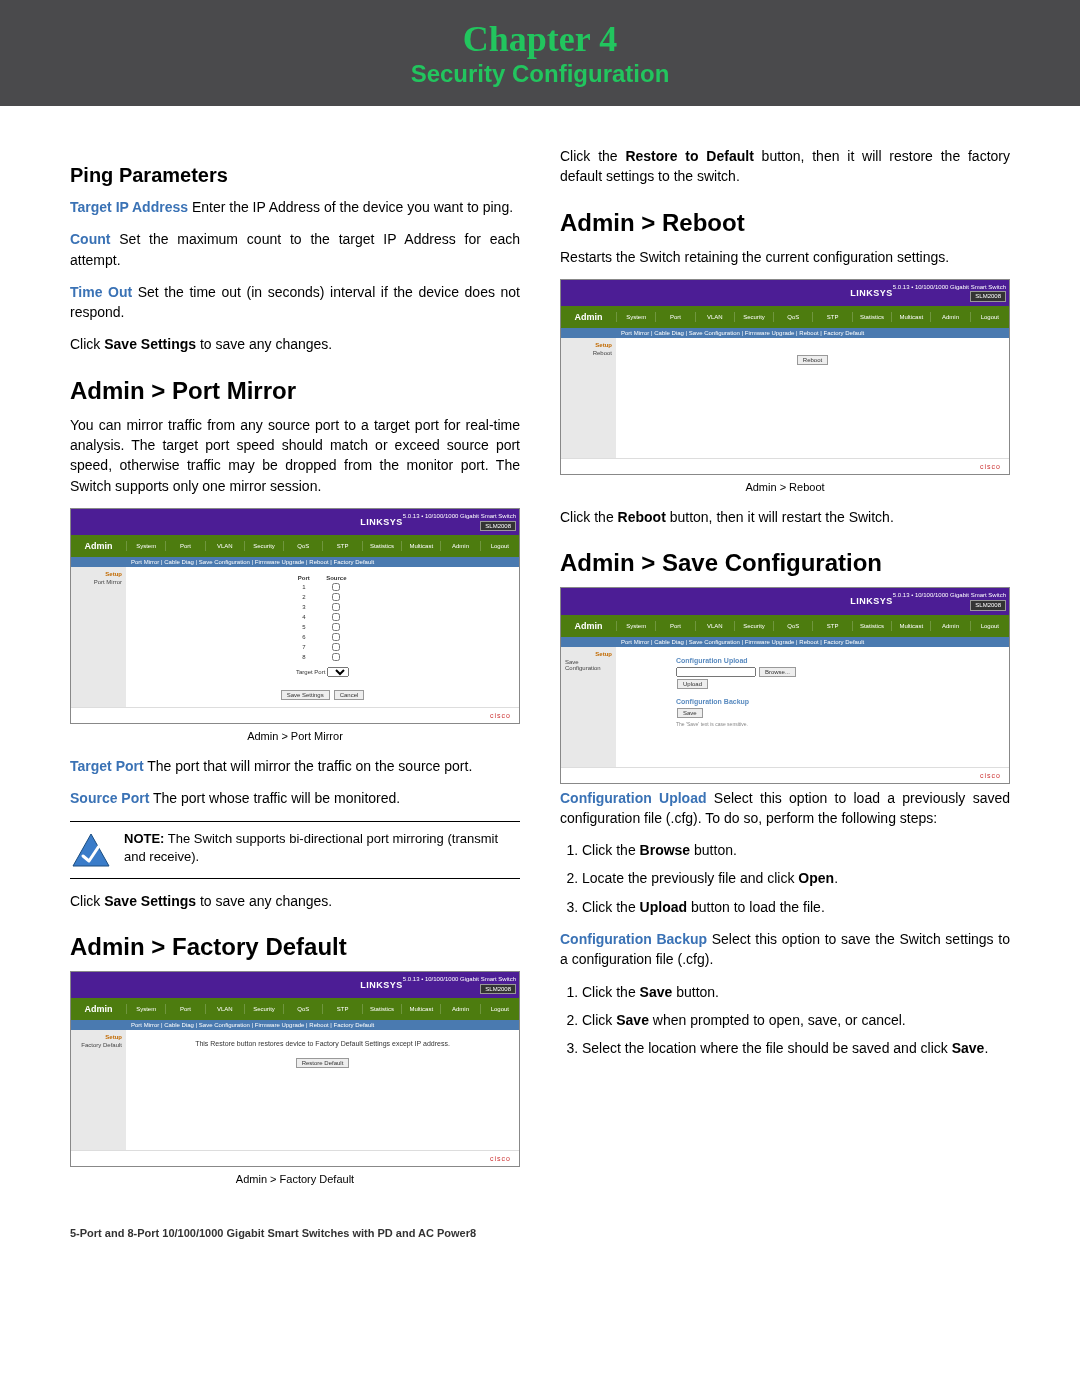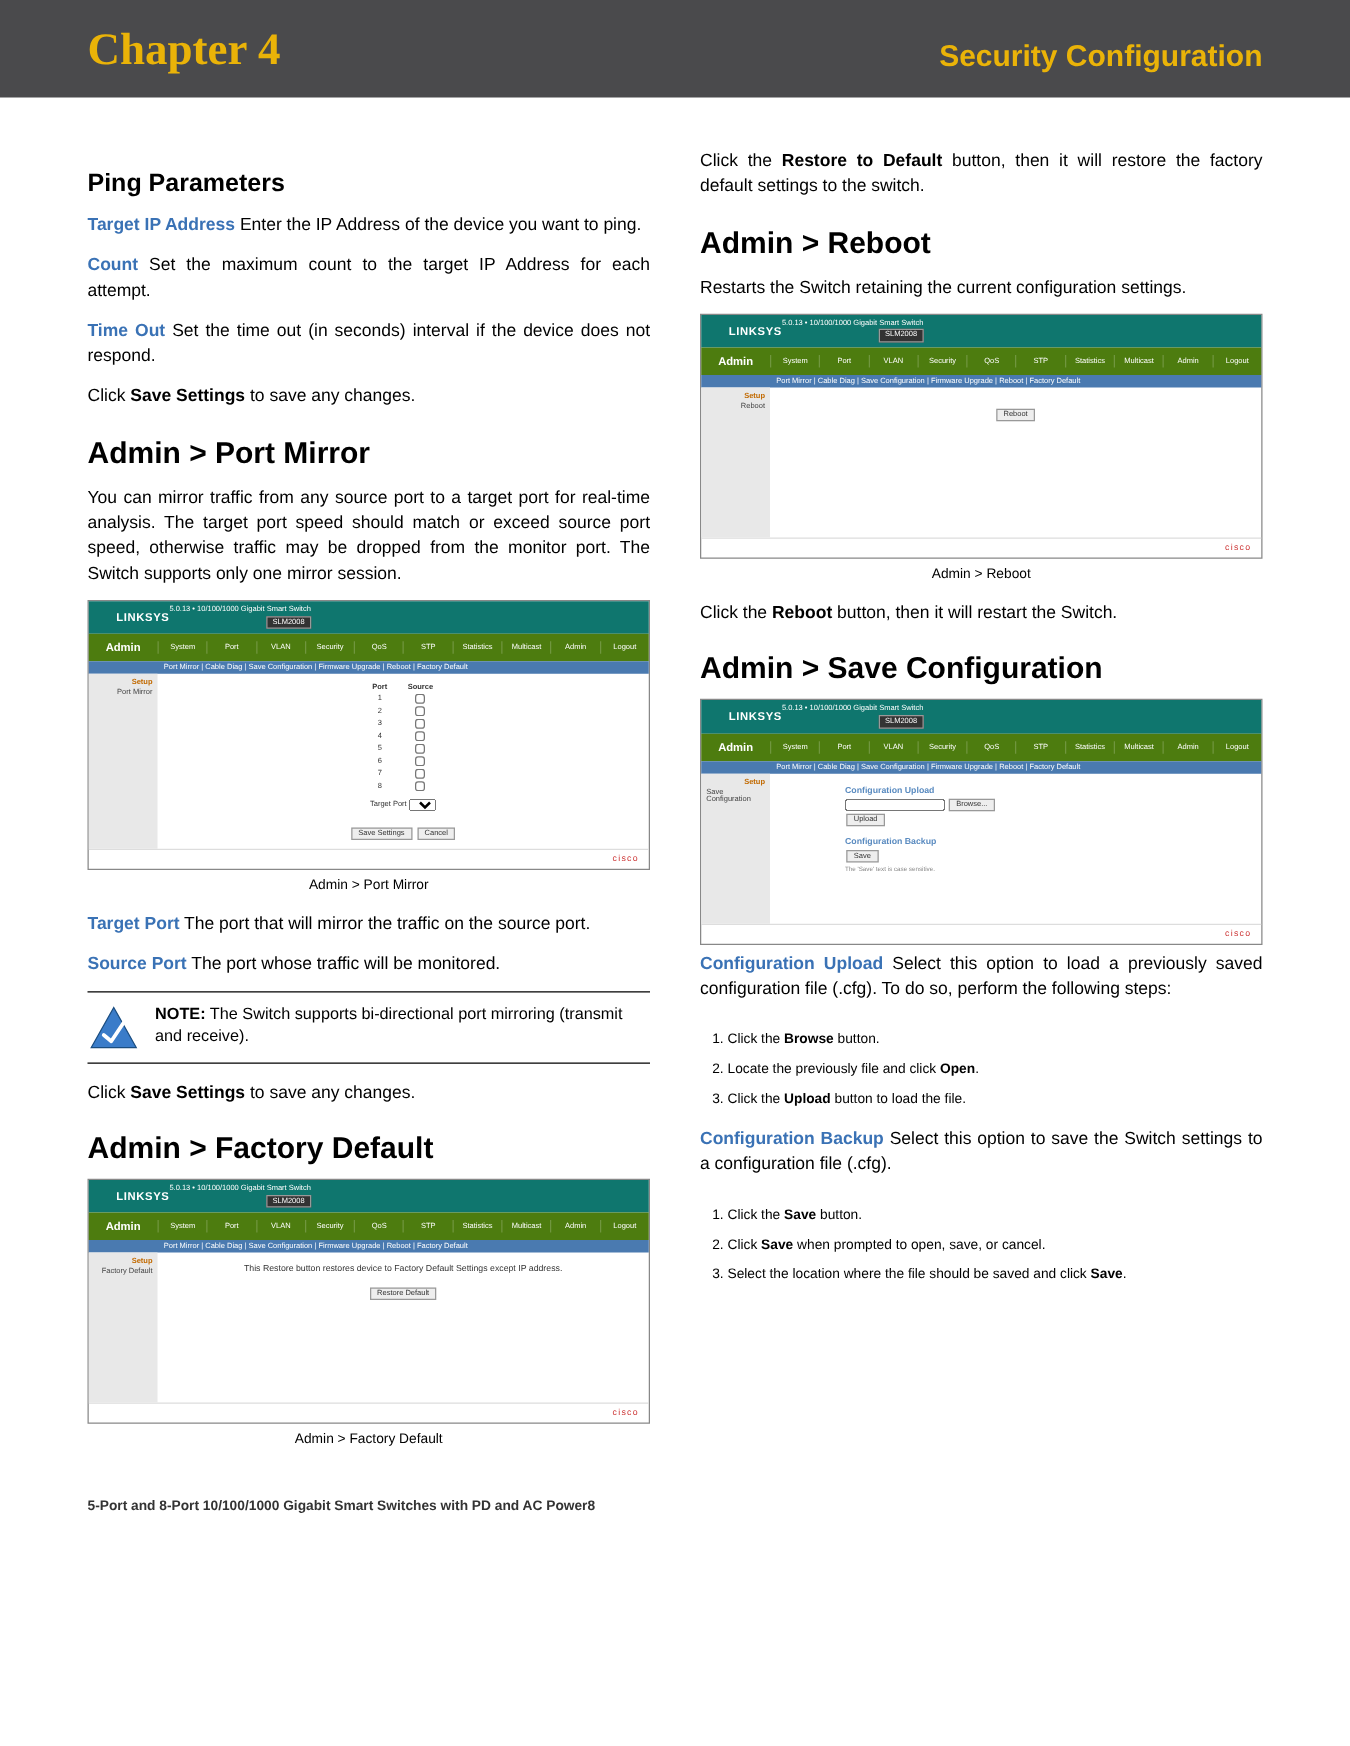--- a/index.html
+++ b/index.html
@@ -5,25 +5,26 @@
   * { box-sizing: border-box; margin: 0; padding: 0; }
   body {
     font-family: "Helvetica Neue", Arial, sans-serif;
     background: #fff;
     width: 1080px;
     margin: 0 auto;
     color: #000;
   }
   .header-bar {
     background: #4a4a4c;
-    color: #eab308;
+    color: #22c55e;
     padding: 18px 70px 18px 70px;
     display: flex;
     justify-content: space-between;
-    align-items: flex-end;
+    align-items: center;
+    flex-direction: column;
   }
   .header-bar .chapter {
     font-size: 36px;
     font-weight: 700;
     font-family: "Georgia", "Times New Roman", serif;
   }
   .header-bar .section-title {
     font-size: 24px;
     font-weight: 700;
   }
@@ -64,41 +65,40 @@
     padding: 8px 0;
     margin: 12px 0;
   }
   .note-icon {
     flex: 0 0 42px;
     height: 40px;
     display:flex; align-items:center; justify-content:center;
   }
   .note-box .note-text { font-size: 13px; line-height: 1.4; }
   ol.steps {
-    font-size: 11px;
+    font-size: 14px;
     line-height: 1.45;
     margin-left: 22px;
     margin-bottom: 12px;
-    margin-top: 24px;
   }
   ol.steps li { margin-bottom: 8px; text-align: justify; }
 
   
   .shot-wrap { margin: 8px 0 4px 0; }
   .shot-caption { text-align: center; font-size: 11px; margin-top: 6px; margin-bottom: 14px; }
   .shot {
     border: 1px solid #888;
     width: 100%;
     background: #fff;
     font-size: 8px;
   }
   .shot .topbar {
-    background: #0f766e; color: #fff;
-    padding: 4px 22px;
-    display:flex; justify-content:flex-start; align-items:center;
+    background: #4c1d95; color: #fff;
+    padding: 4px 3px;
+    display:flex; justify-content:flex-end; align-items:center;
   }
   .shot .logobox { font-weight:700; letter-spacing:0.5px; font-size:9px; }
   .shot .fwinfo { text-align:right; font-size:6px; line-height:1.1; }
   .shot .fwbtn {
     display:inline-block; padding:1px 4px; background:#333; border:1px solid #999;
     font-size:6px; margin-top:1px;
   }
   .shot .navrow {
     background: #4d7c0f; color:#fff;
     display:flex;

